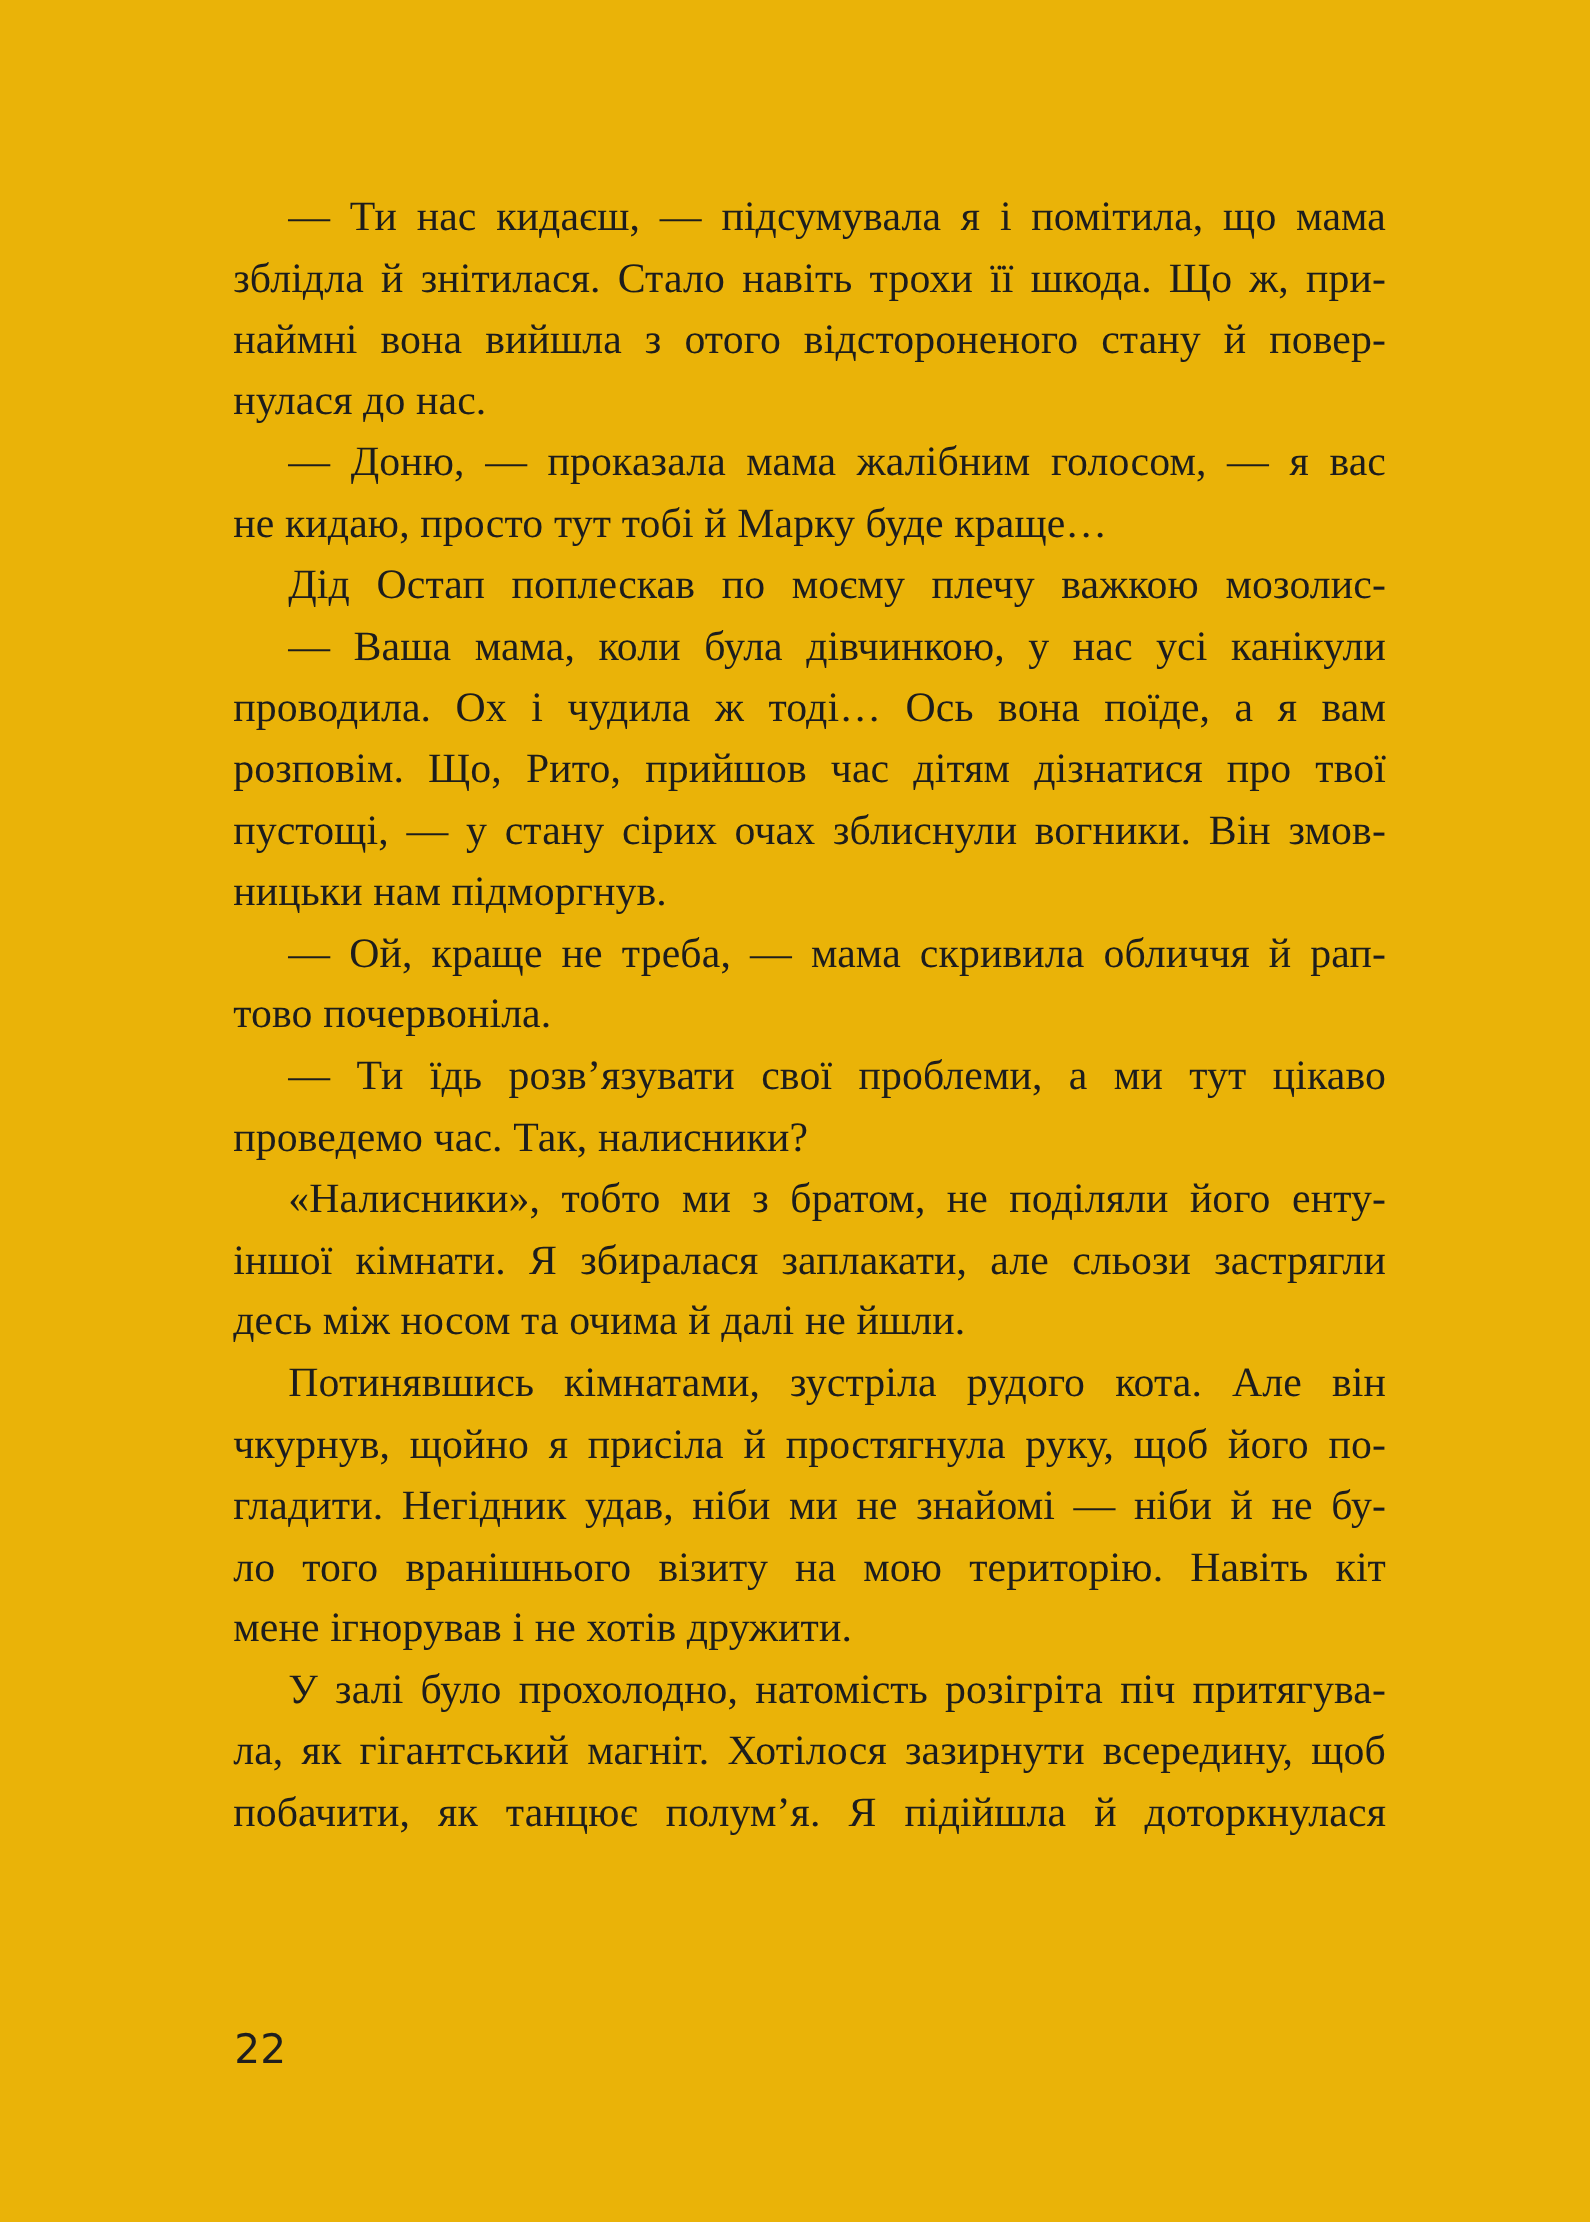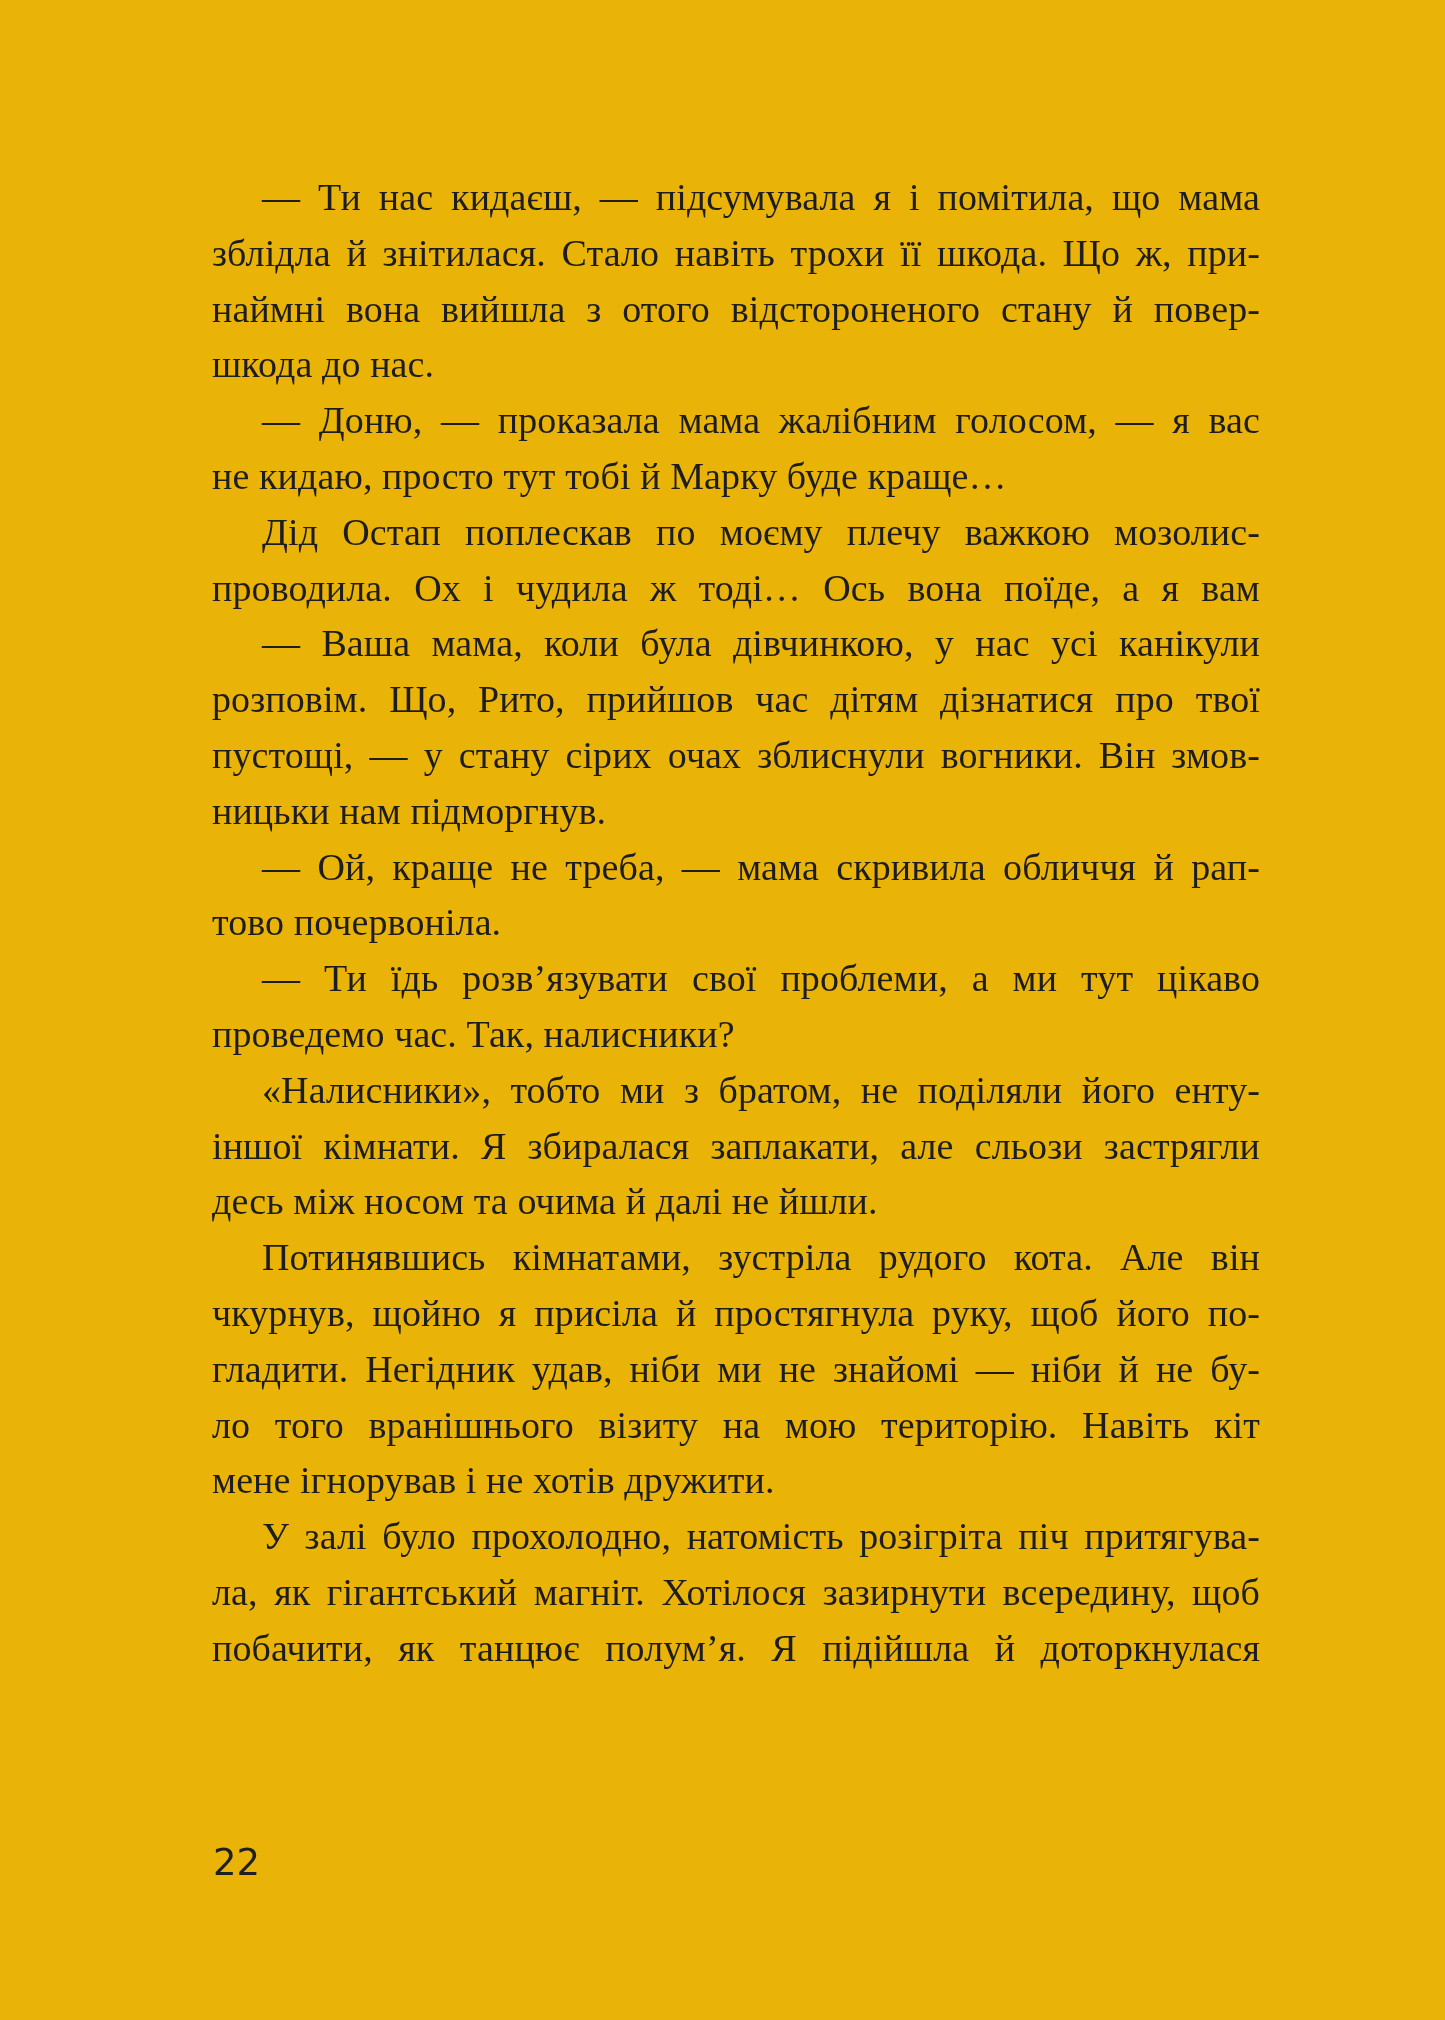--- a/index.html
+++ b/index.html
@@ -53,26 +53,26 @@
   }
 </style>
 </head>
 <body>
 
 <div class="sheet">
   <div class="text-block" id="lines-root">
       <div class="line indent">— Ти нас кидаєш, — підсумувала я і помітила, що мама</div>
       <div class="line">зблідла й знітилася. Стало навіть трохи її шкода. Що ж, при-</div>
       <div class="line">наймні вона вийшла з отого відстороненого стану й повер-</div>
-      <div class="line para-end">шкода до нас.</div>
+      <div class="line para-end">нулася до нас.</div>
       <div class="line indent">— Доню, — проказала мама жалібним голосом, — я вас</div>
       <div class="line para-end">не кидаю, просто тут тобі й Марку буде краще…</div>
       <div class="line indent">Дід Остап поплескав по моєму плечу важкою мозолис-</div>
+      <div class="line indent">— Ваша мама, коли була дівчинкою, у нас усі канікули</div>
       <div class="line">проводила. Ох і чудила ж тоді… Ось вона поїде, а я вам</div>
-      <div class="line indent">— Ваша мама, коли була дівчинкою, у нас усі канікули</div>
       <div class="line">розповім. Що, Рито, прийшов час дітям дізнатися про твої</div>
       <div class="line">пустощі, — у стану сірих очах зблиснули вогники. Він змов-</div>
       <div class="line para-end">ницьки нам підморгнув.</div>
       <div class="line indent">— Ой, краще не треба, — мама скривила обличчя й рап-</div>
       <div class="line para-end">тово почервоніла.</div>
       <div class="line indent">— Ти їдь розв’язувати свої проблеми, а ми тут цікаво</div>
       <div class="line para-end">проведемо час. Так, налисники?</div>
       <div class="line indent">«Налисники», тобто ми з братом, не поділяли його енту-</div>
       <div class="line">іншої кімнати. Я збиралася заплакати, але сльози застрягли</div>
       <div class="line para-end">десь між носом та очима й далі не йшли.</div>

